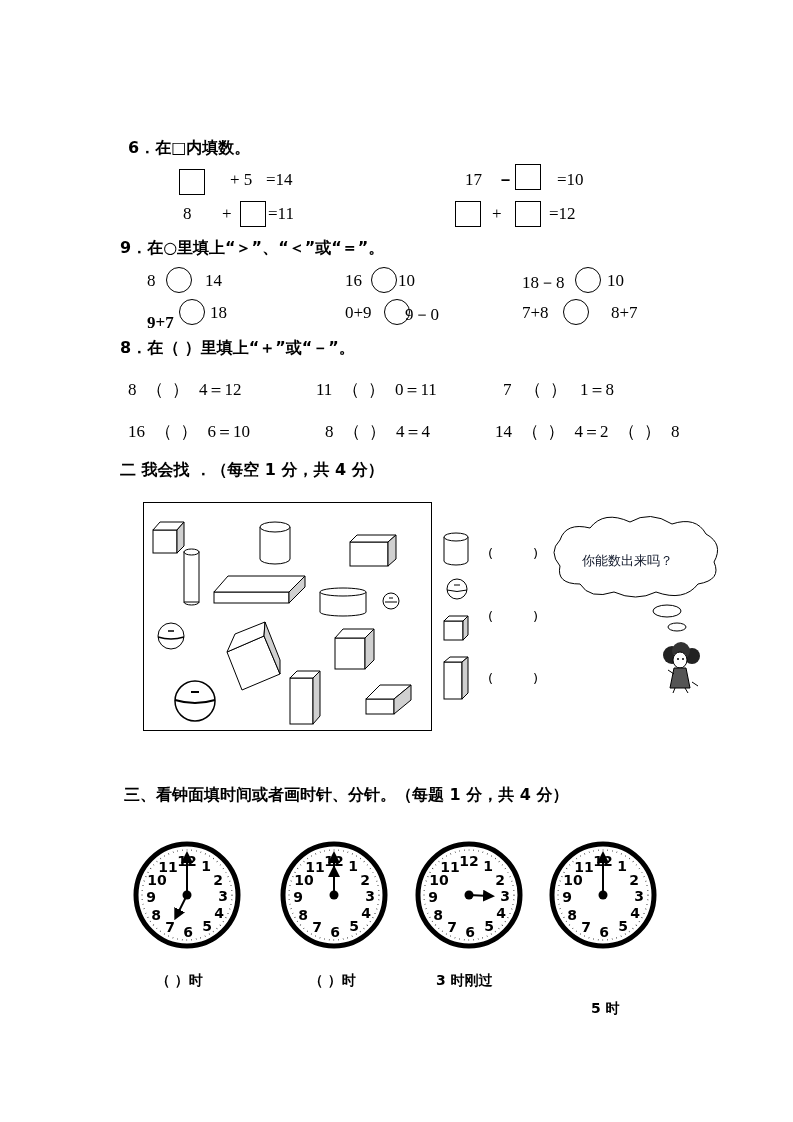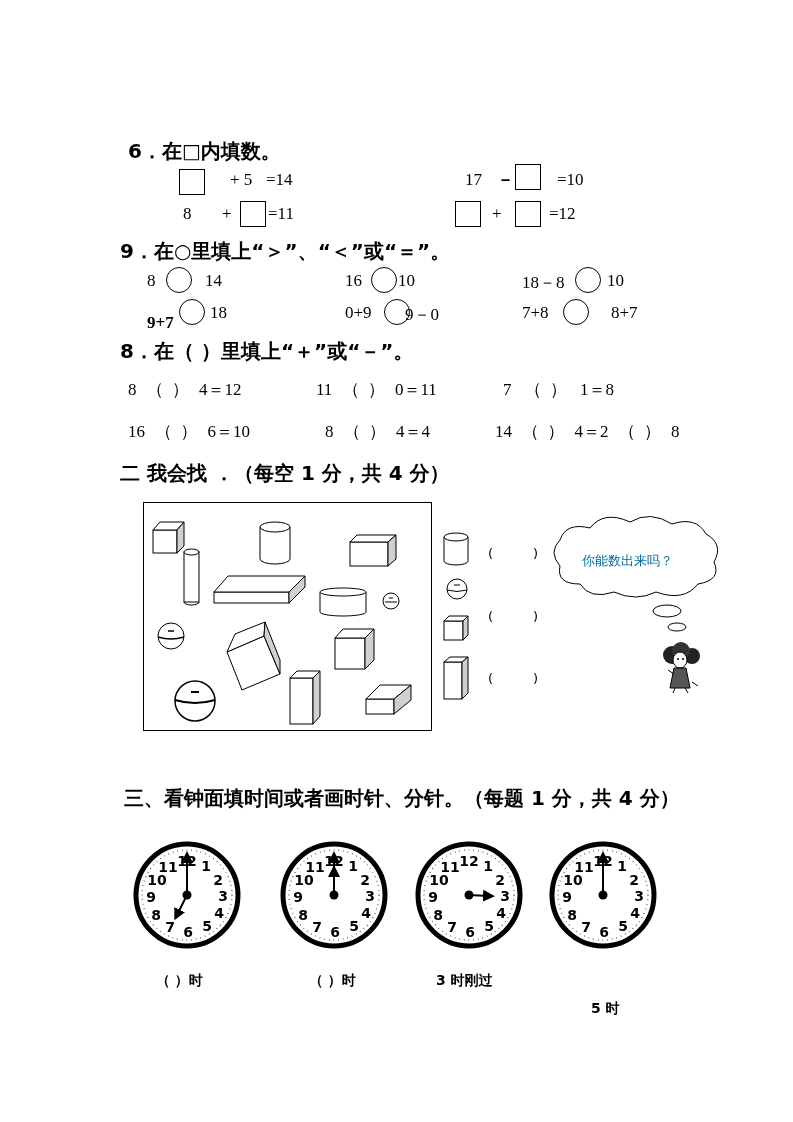--- a/index.html
+++ b/index.html
@@ -1,24 +1,24 @@
 <!DOCTYPE html>
 <html><head>
 <meta charset="utf-8">
 <style>
   html,body{margin:0;padding:0;background:#fff;}
   body{width:793px;height:1122px;position:relative;overflow:hidden;color:#000;font-family:"DejaVu Serif","Liberation Serif",serif;}
   .abs{position:absolute;white-space:nowrap;}
-  .hd{font-family:"DejaVu Sans","Liberation Sans",sans-serif;font-weight:bold;font-size:20px;}
+  .hd{font-family:"DejaVu Sans","Liberation Sans",sans-serif;font-weight:bold;font-size:16px;}
   .eq{font-family:"Liberation Serif","DejaVu Serif",serif;font-size:17px;}
   .sq{position:absolute;border:1px solid #000;background:#fff;}
   .circ{position:absolute;border:1px solid #000;border-radius:50%;background:#fff;}
   .ans{font-family:"DejaVu Sans","Liberation Sans",sans-serif;font-size:13px;}
   .lbl{font-family:"DejaVu Sans","Liberation Sans",sans-serif;font-weight:bold;font-size:14px;}
-  .cloud-text{font-family:"DejaVu Sans","Liberation Sans",sans-serif;font-size:13px;color:#0369a1;}
+  .cloud-text{font-family:"DejaVu Sans","Liberation Sans",sans-serif;font-size:13px;color:#0f172a;}
   svg{position:absolute;overflow:visible;}
 </style>
 </head>
 <body>
 
 <div class="abs hd" style="left:128px;top:138px;">6．在□内填数。</div>
 
 <div class="sq" style="left:179px;top:169px;width:24px;height:24px;"></div>
 <div class="abs eq" style="left:230px;top:170px;">+ 5</div>
 <div class="abs eq" style="left:266px;top:170px;">=14</div>

